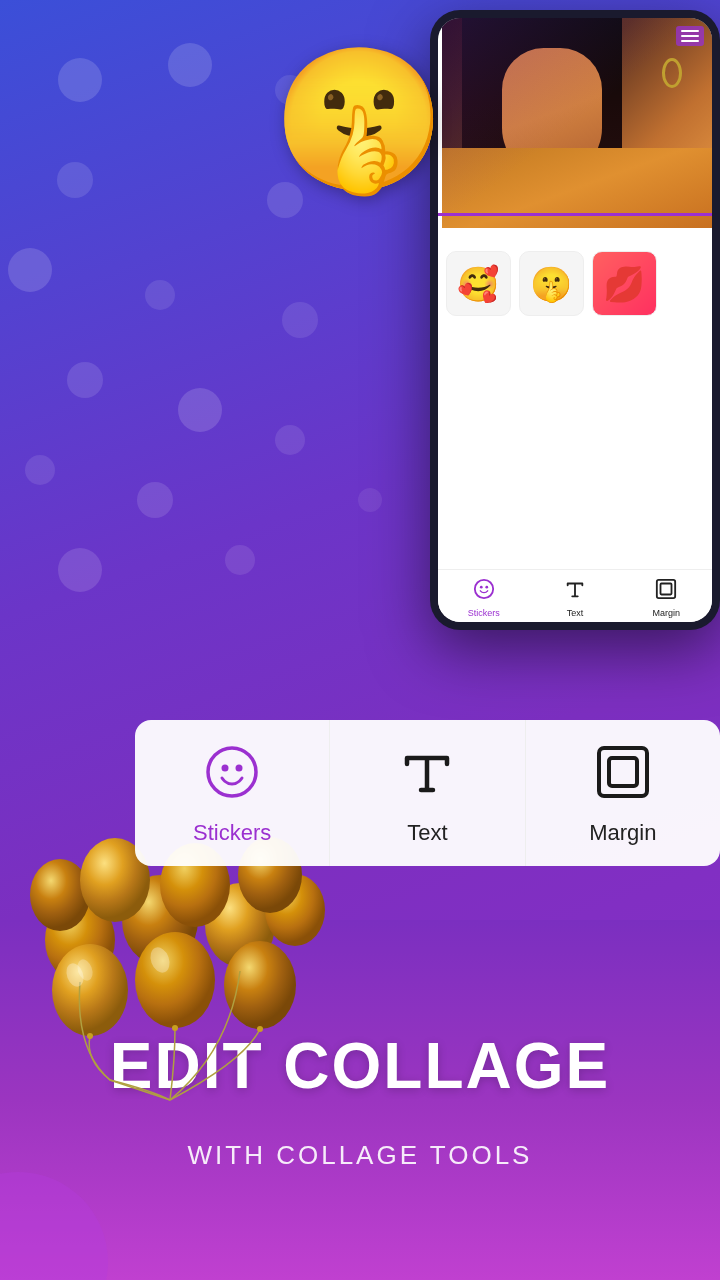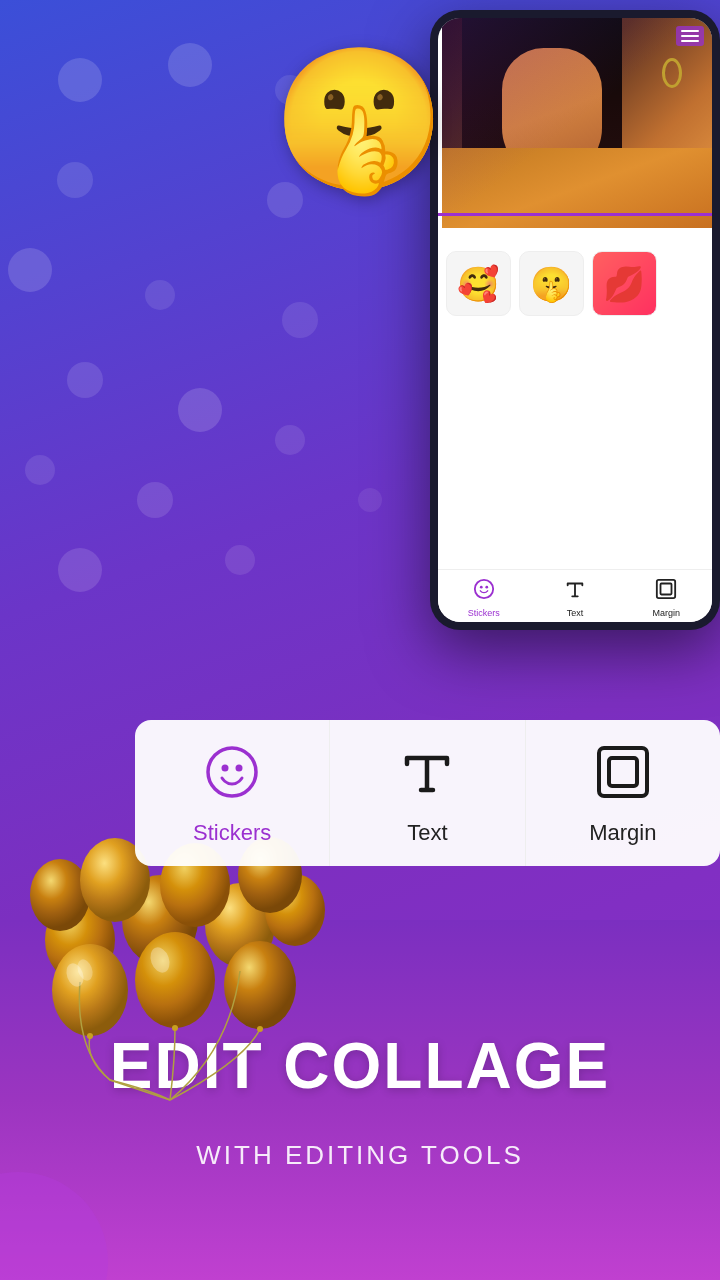--- a/index.html
+++ b/index.html
@@ -516,14 +516,14 @@
         <rect x="14" y="14" width="28" height="28" rx="3" stroke="#1a1a1a" stroke-width="4"></rect>
       </svg>
     </div>
     <div class="tool-label-large">Margin</div>
   </div>
 </div>
 
 <div class="bottom-text-section">
   <div class="deco-circle"></div>
   <h1 class="edit-title">EDIT COLLAGE</h1>
-  <p class="edit-subtitle">WITH EDITING TOOLS</p>
+  <p class="edit-subtitle">WITH COLLAGE TOOLS</p>
 </div>
 
 </body></html>

